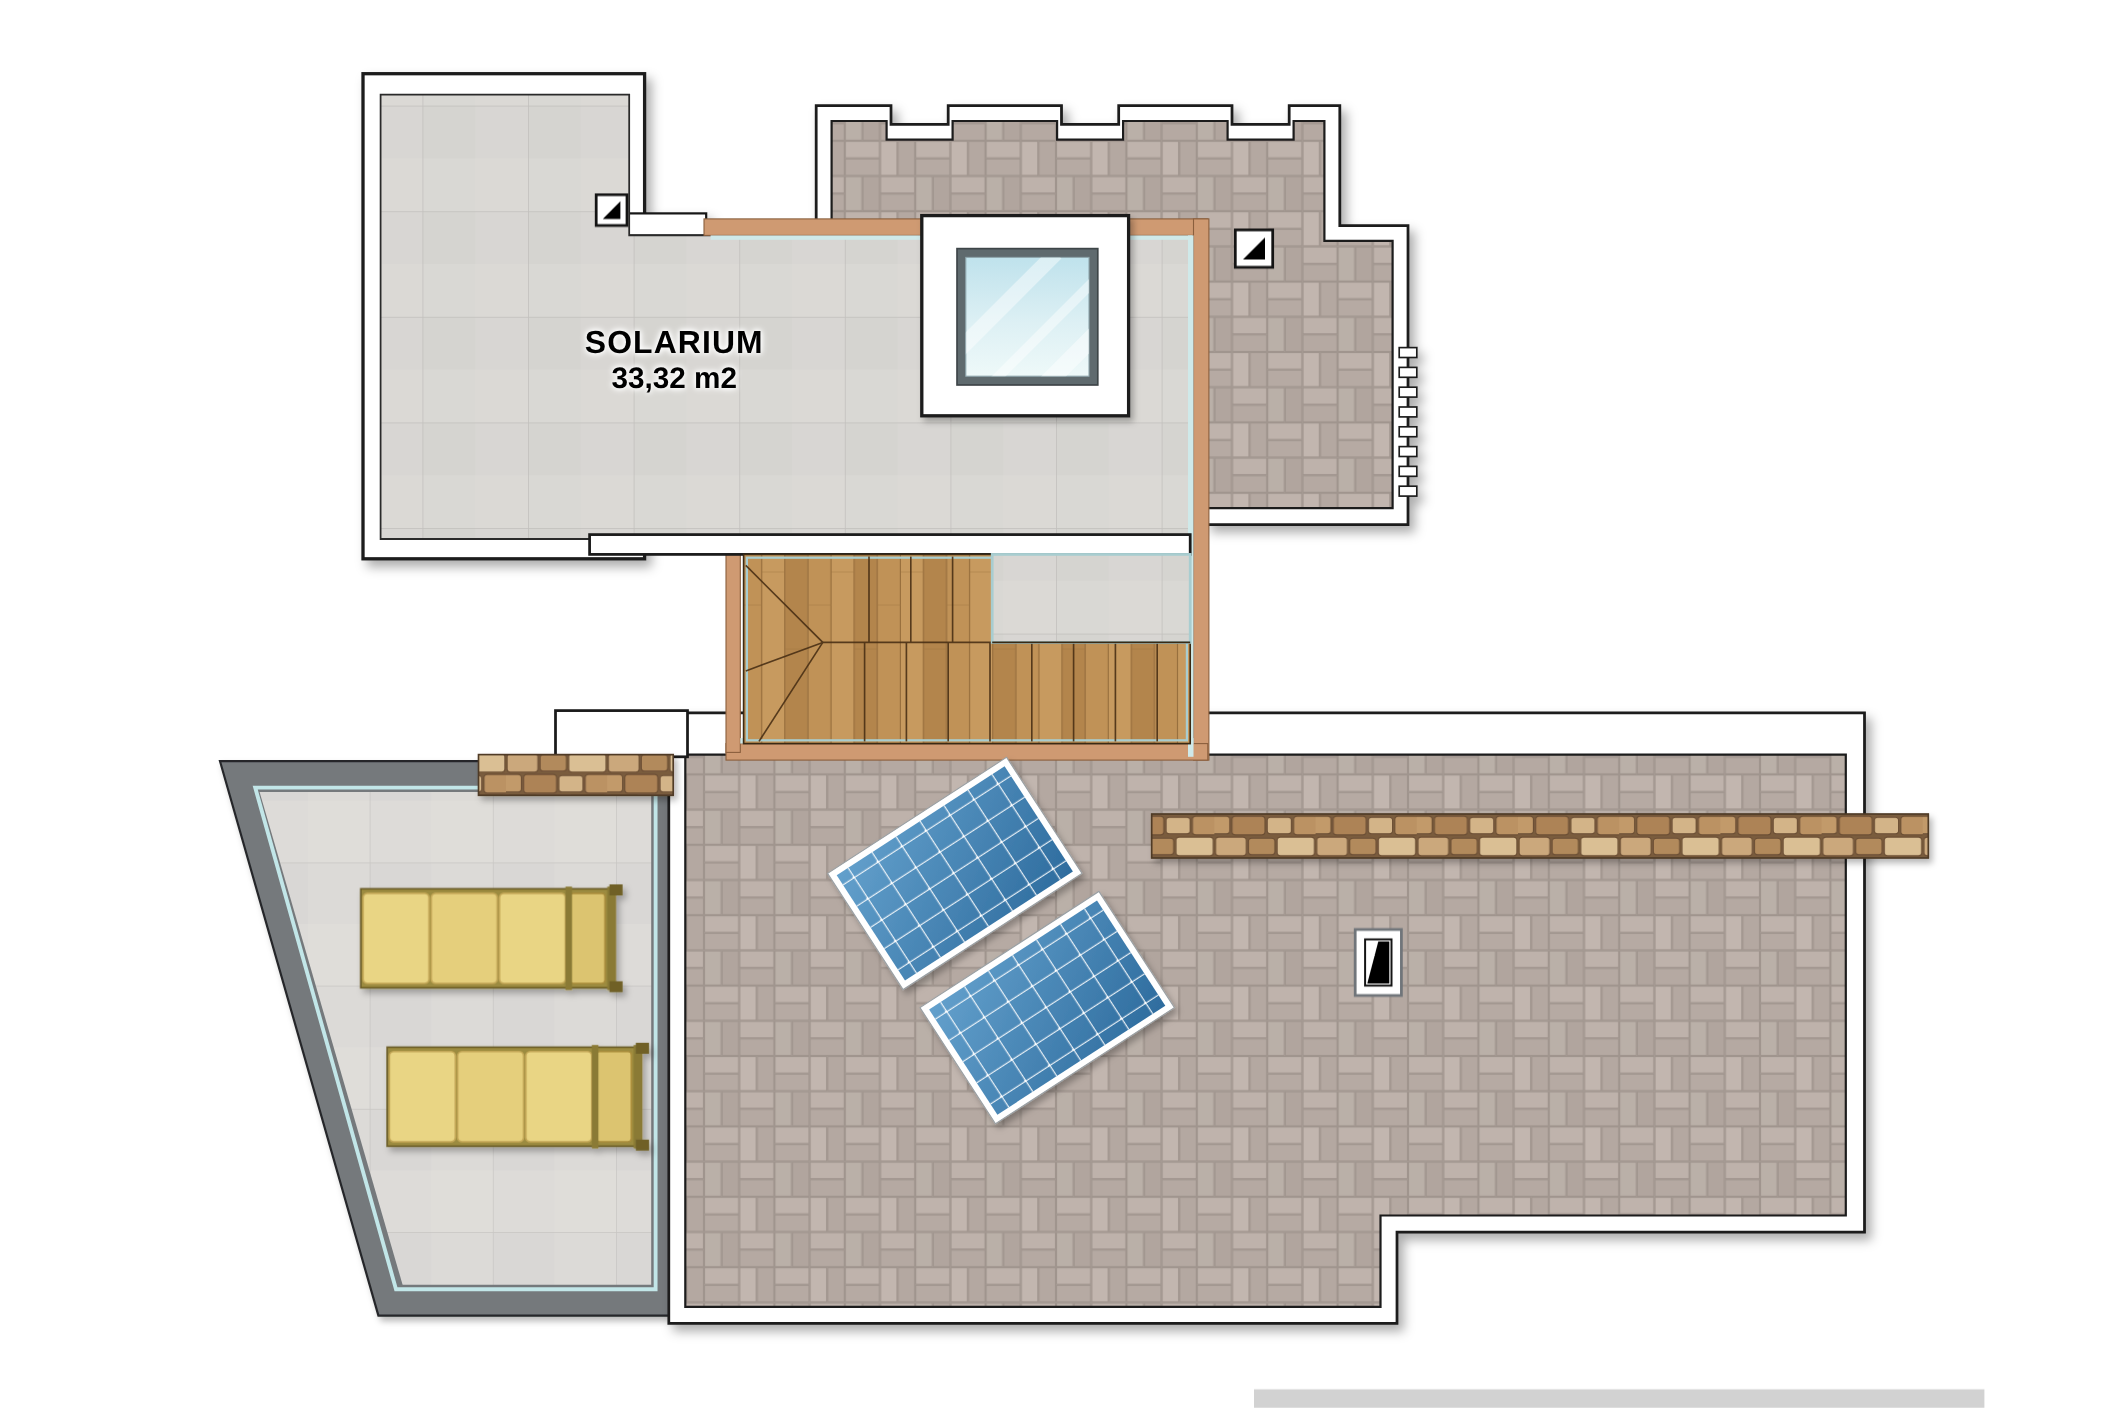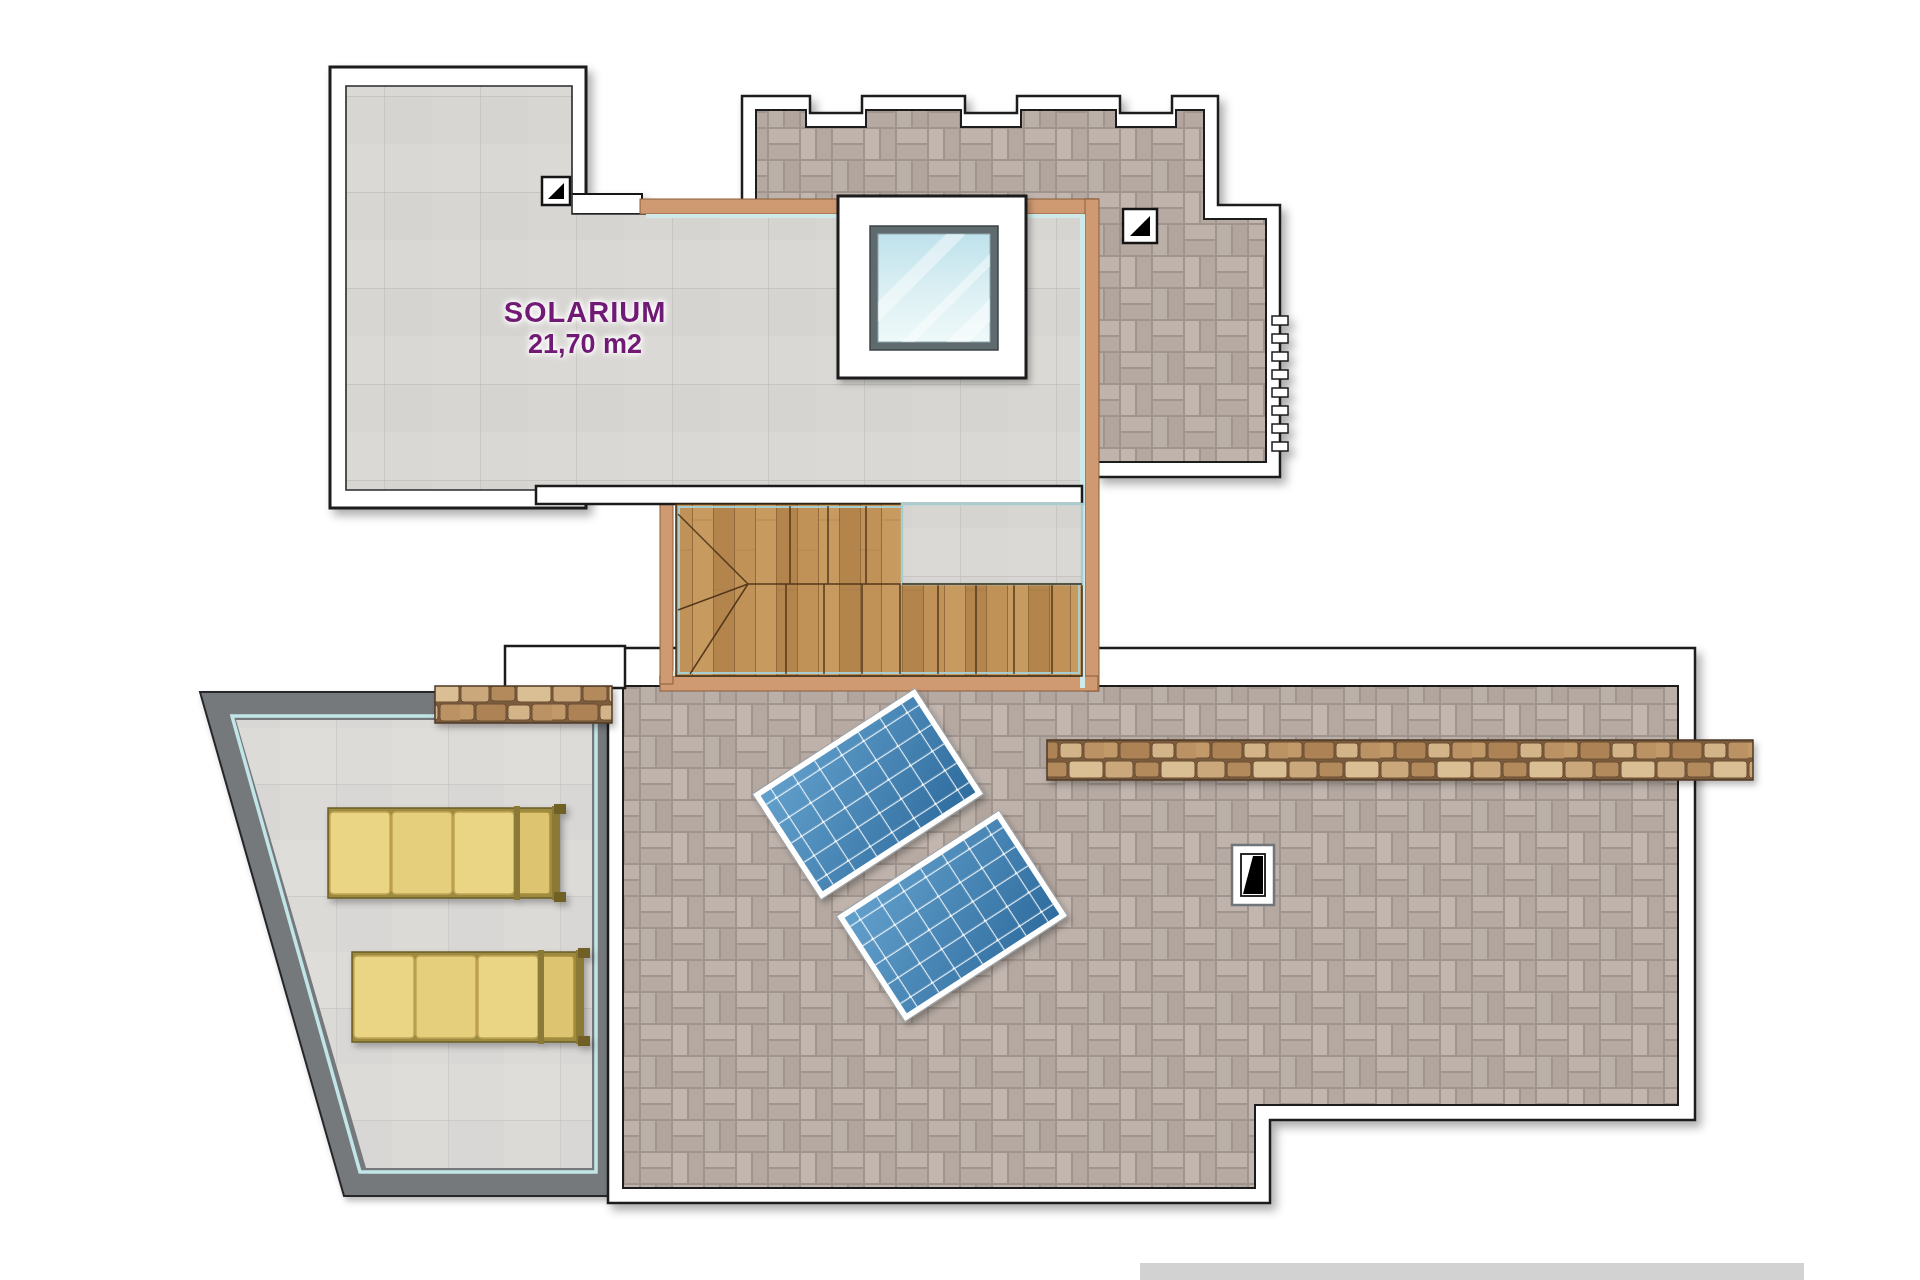--- a/index.html
+++ b/index.html
@@ -6,23 +6,23 @@
   .stage{
     position:relative;
     width:1920px;height:1280px;
     background:#ffffff;
     overflow:hidden;
     font-family:"Liberation Sans", sans-serif;
   }
   .stage svg{position:absolute;left:0;top:0;}
   .room-label{
     position:absolute;
-    left:430px;top:296px;width:310px;
+    left:458px;top:296px;width:310px;
     text-align:center;
-    color:#701a75;
+    color:#000000;
     pointer-events:none;
   }
   .room-label .name{
     font-size:29px;font-weight:700;letter-spacing:1px;
     text-shadow:0 0 4px #fff,0 0 6px #fff,0 0 8px #fff;
   }
   .room-label .area{
     font-size:27px;font-weight:700;
     text-shadow:0 0 4px #fff,0 0 6px #fff,0 0 8px #fff;
   }
@@ -259,15 +259,15 @@
     <rect x="1232" y="845" width="42" height="60" fill="#ffffff" stroke="#70757a" stroke-width="2.5"></rect>
     <rect x="1241" y="854" width="24" height="42" fill="#ffffff" stroke="#141414" stroke-width="1.8"></rect>
     <path d="M1253,856 L1263,856 L1263,894 L1243,894 Z" fill="#000000"></path>
   </g>
 
   <rect x="1140" y="1263" width="664" height="17" fill="#d2d2d2"></rect>
 </svg>
 
 <div class="room-label">
   <div class="name">SOLARIUM</div>
-  <div class="area">21,70 m2</div>
+  <div class="area">33,32 m2</div>
 </div>
 </div>
 
 </body></html>

